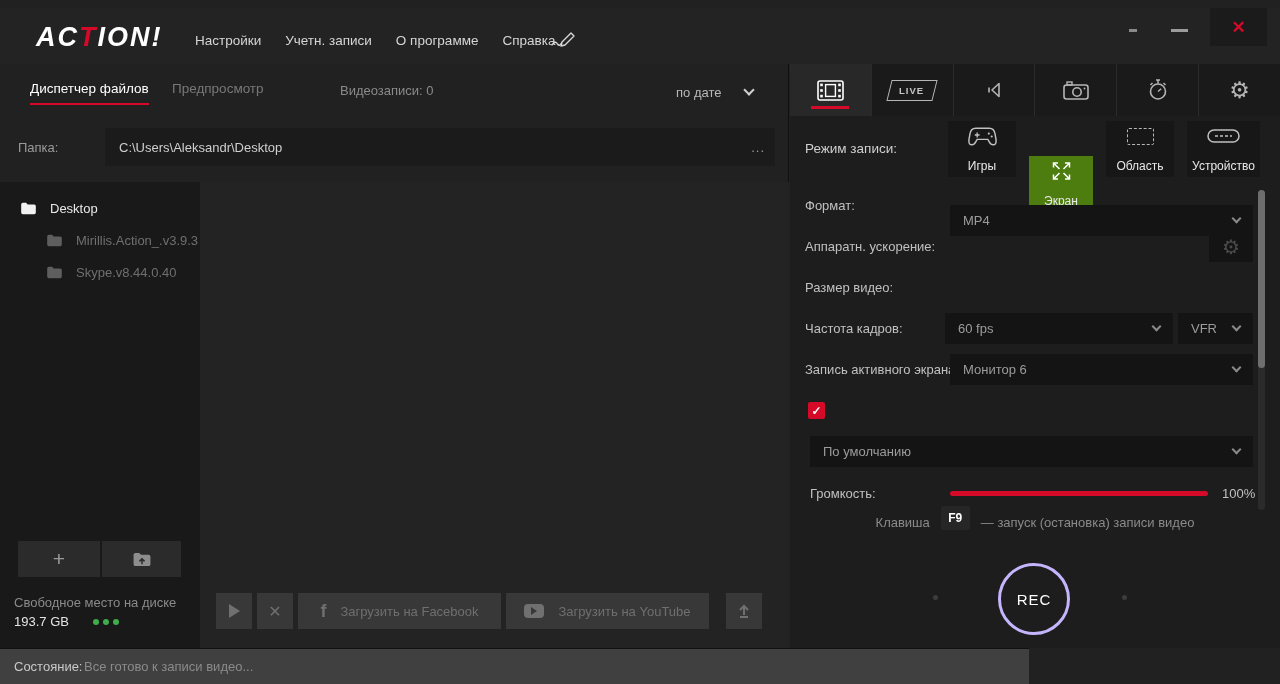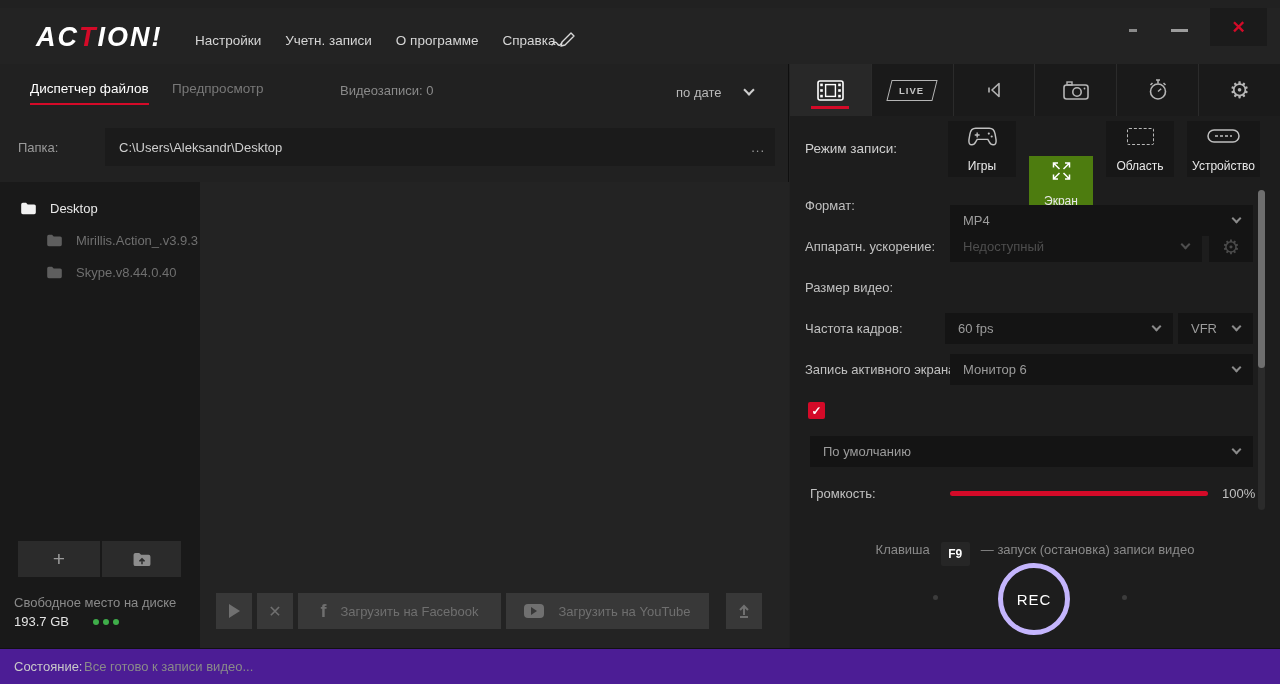--- a/index.html
+++ b/index.html
@@ -114,33 +114,33 @@
 
   .cb-row { position:absolute; left:18px; top:338px; display:flex; align-items:center; gap:13px; }
   .cb { width:17px; height:17px; background:#d40a28; border-radius:2px; display:flex; align-items:center;
         justify-content:center; color:#fff; font-size:12px; font-weight:700; }
   .cb-label { color:#e6e6e6; }
   .vol-label { position:absolute; left:20px; top:422px; color:#c0c0c0; }
   .vol-track { position:absolute; left:160px; top:427px; width:258px; height:5px; border-radius:3px;
                background:#d40a28; }
   .vol-value { position:absolute; left:432px; top:422px; color:#c0c0c0; }
 
-  .hotkey-row { position:absolute; left:0; top:478px; width:490px; display:flex; align-items:flex-start;
+  .hotkey-row { position:absolute; left:0; top:442px; width:490px; display:flex; align-items:flex-end;
                 justify-content:center; gap:11px; color:#8a8a8a; }
   .keycap { min-width:29px; height:24px; background:#262626; border-radius:2px; display:flex;
             align-items:center; justify-content:center; color:#fff; font-size:12px; font-weight:700;
             padding:0 6px; }
-  .rec-btn { position:absolute; left:208px; top:499px; width:72px; height:72px; border:5px solid #c4b5fd;
+  .rec-btn { position:absolute; left:208px; top:499px; width:72px; height:72px; border:3px solid #c4b5fd;
              border-radius:50%; display:flex; align-items:center; justify-content:center;
              color:#fff; font-size:15px; letter-spacing:1px; }
   .rec-dot { position:absolute; top:531px; width:5px; height:5px; border-radius:50%; background:#3c3c3c; }
   .rec-dot.l { left:143px; } .rec-dot.r { left:332px; }
 
   
-  .statusbar { position:absolute; left:0; top:648px; width:1280px; height:36px; background:#4c1d95;
+  .statusbar { position:absolute; left:0; top:648px; width:1029px; height:36px; background:#404040;
                border-top:1px solid #111; }
   .status-label { position:absolute; left:14px; top:10px; color:#c9c9c9; }
   .status-text { position:absolute; left:84px; top:10px; color:#8a8a8a; }
 
   svg { display:block; }
 </style>
 </head>
 <body>
 
 <div id="app">
@@ -361,24 +361,20 @@
       </div>
     </div>
 
     <div class="set-label" style="top:134px;">Формат:</div>
     <div class="dd" style="left:160px; top:126px; width:303px;margin-top:15px;">
       <span>MP4</span>
       <span class="chev"></span>
     </div>
 
     <div class="set-label" style="top:175px;">Аппаратн. ускорение:</div>
-    <div class="dd disabled" style="left:160px; top:167px; width:252px;">
-      <span>Недоступный</span>
-      <span class="chev"></span>
-    </div>
     <div class="gear-btn">
       <i class="gear-glyph">⚙</i>
     </div>
 
     <div class="set-label" style="top:216px;">Размер видео:</div>
 
     <div class="set-label" style="top:257px;">Частота кадров:</div>
     <div class="dd" style="left:155px; top:249px; width:228px;text-align:center;">
       <span>60 fps</span>
       <span class="chev"></span>

